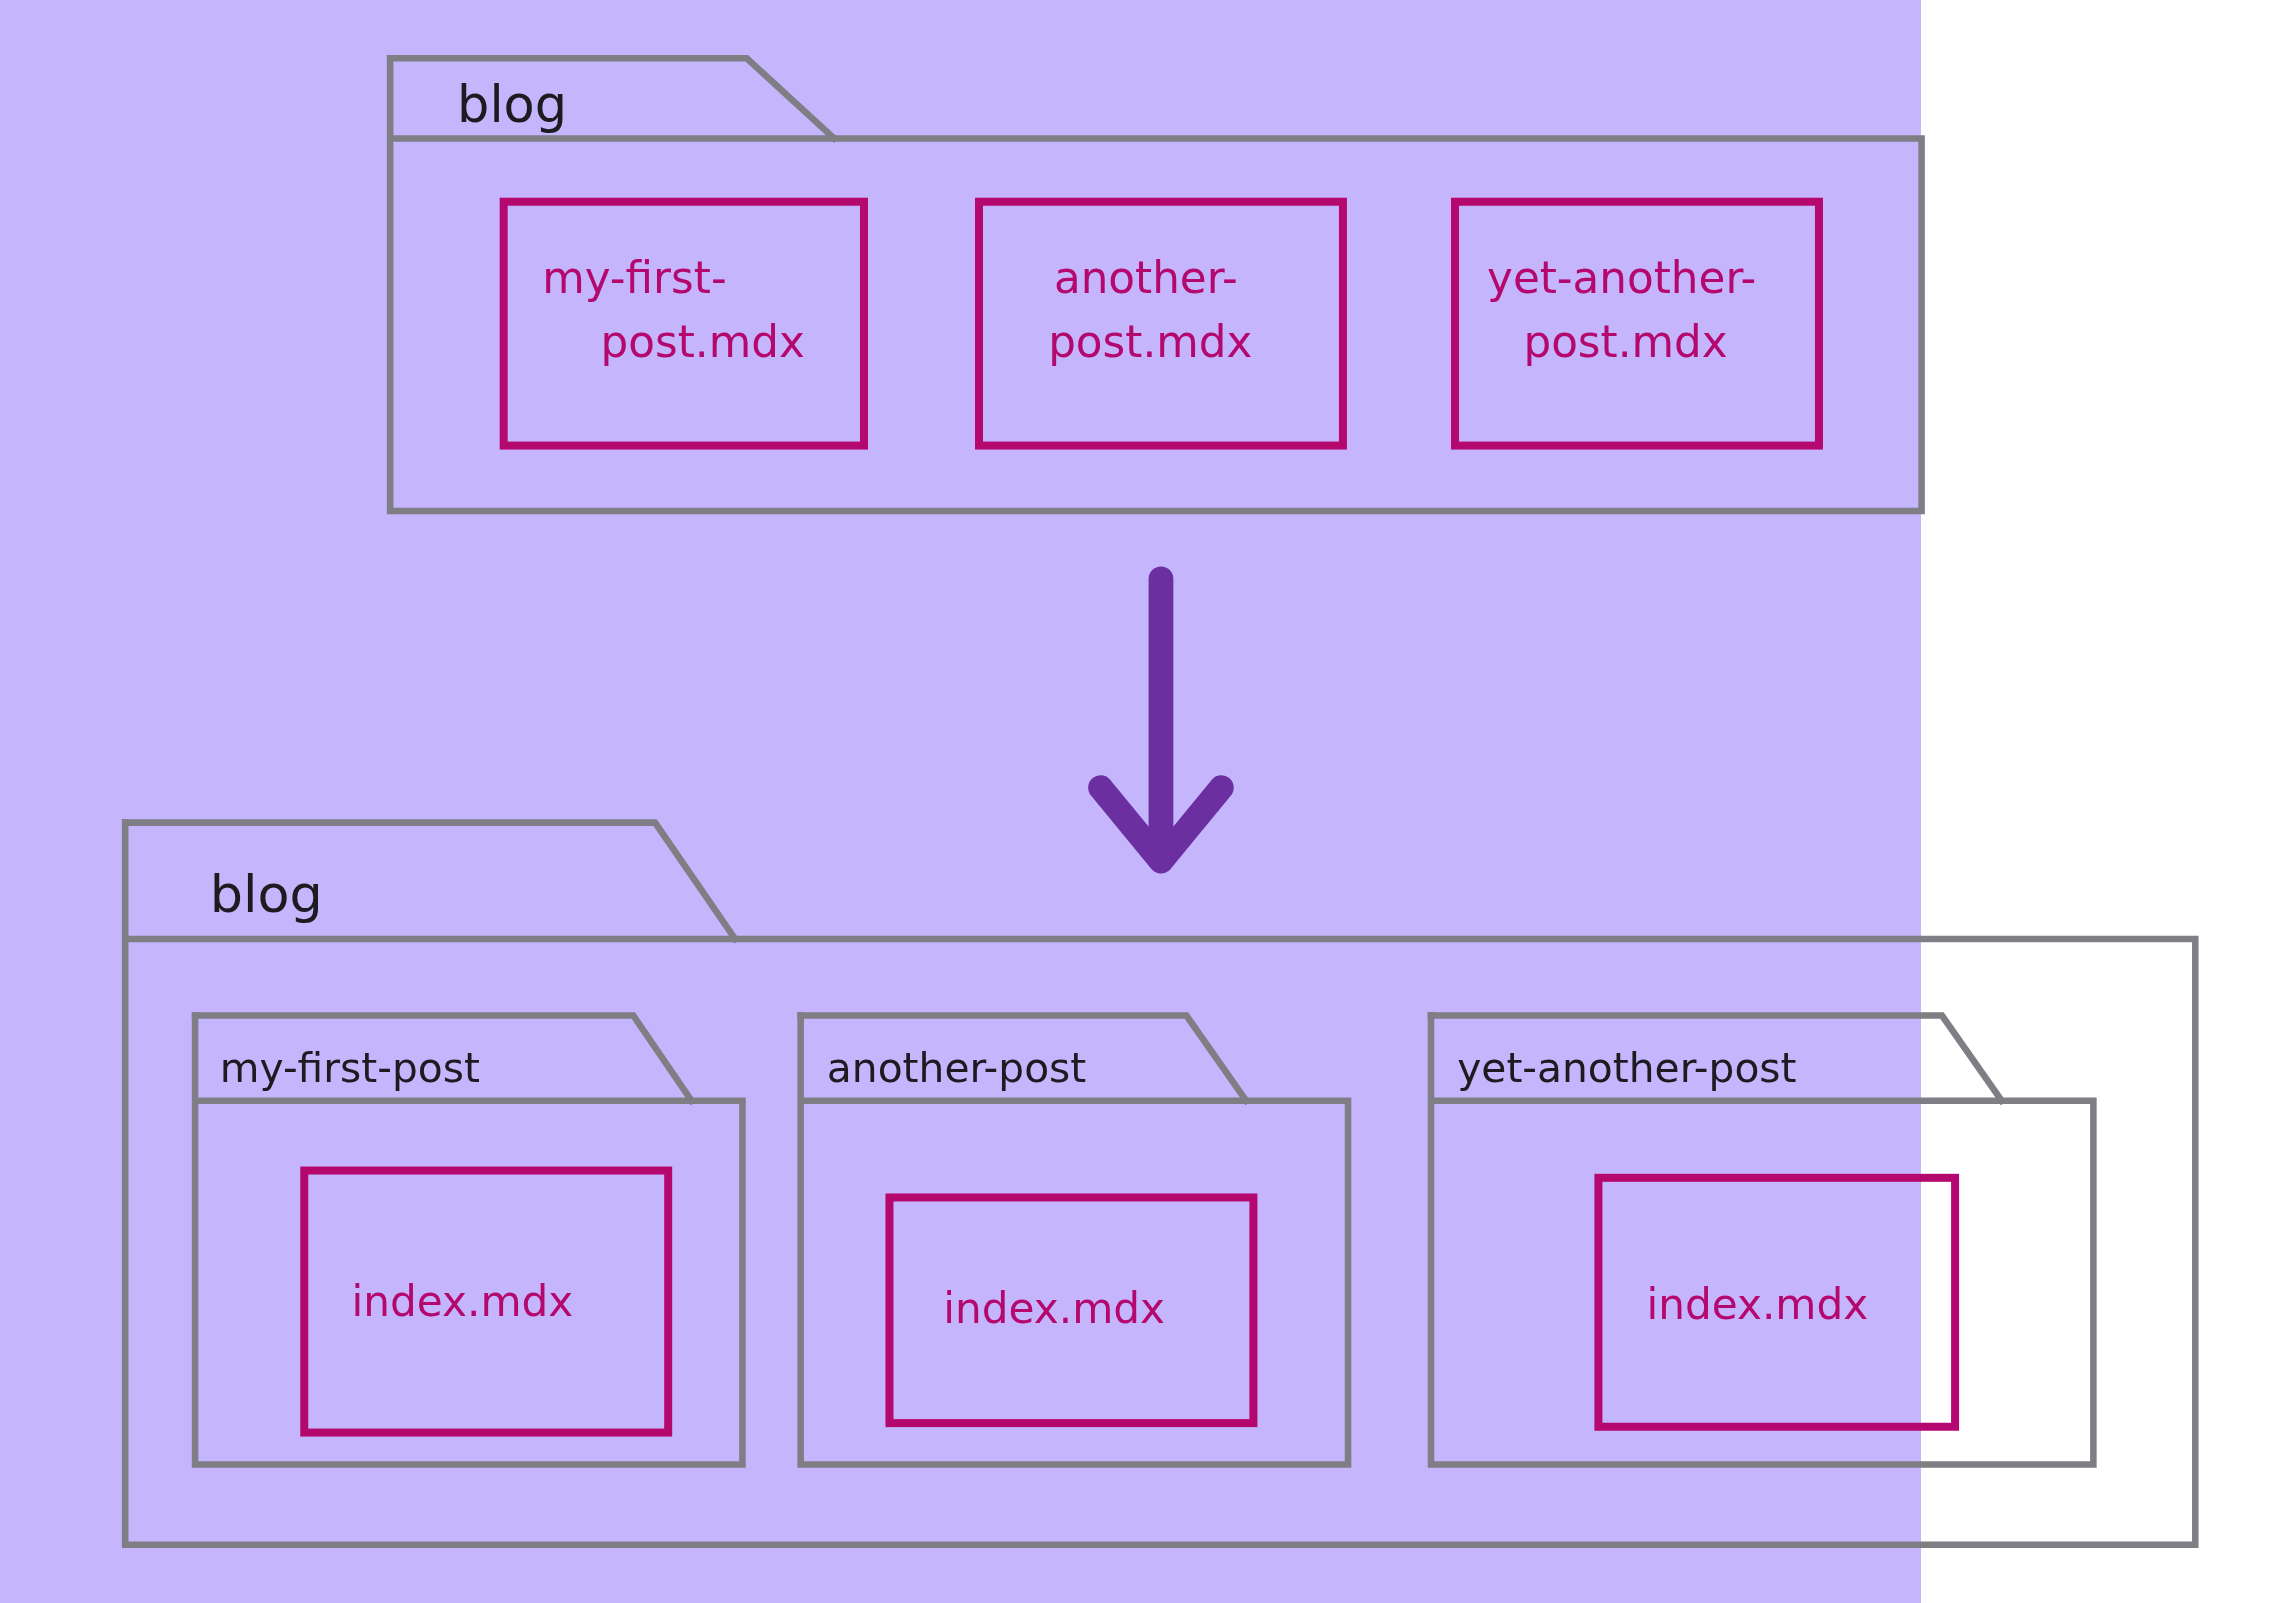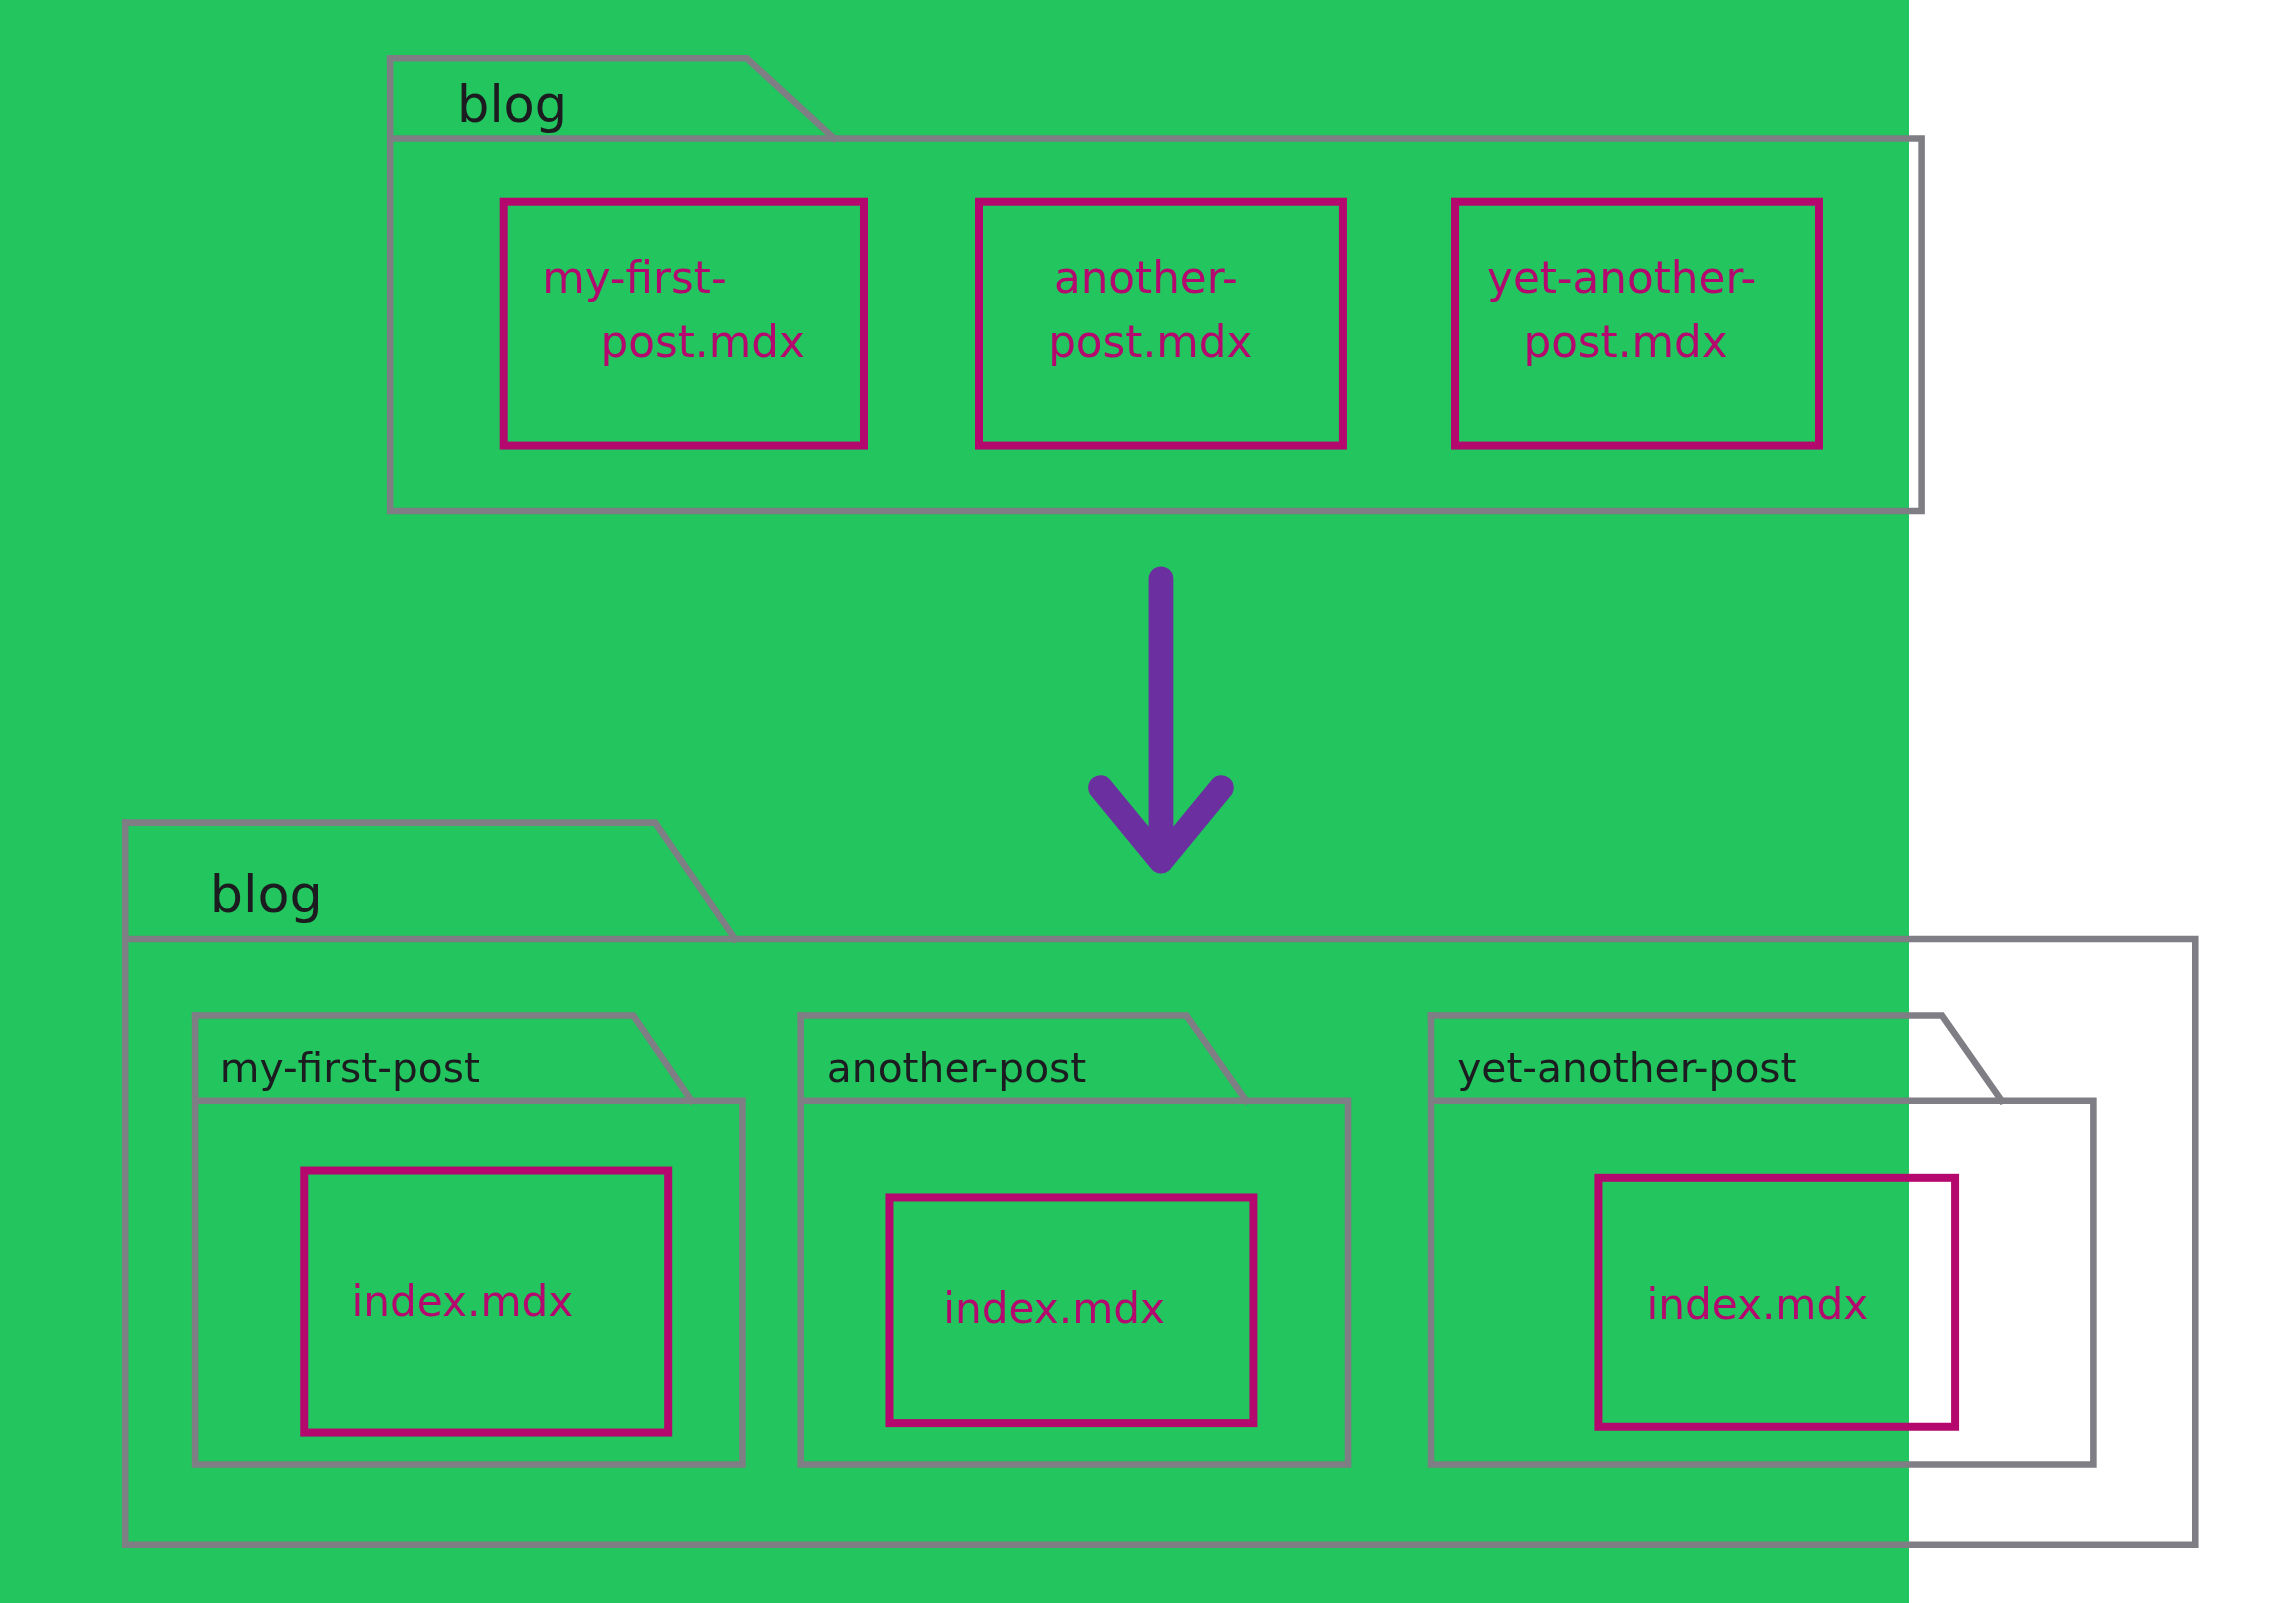--- a/index.html
+++ b/index.html
@@ -10,21 +10,22 @@
   body {
     width: 2295px;
     height: 1603px;
     font-family: "DejaVu Sans", sans-serif;
     overflow: hidden;
   }
   #stage {
     position: relative;
     width: 1909px;
     height: 1603px;
-    background: #22c55e;
+    background: #c4b5fd;
+    padding-left: 12px;
   }
   svg.layer {
     position: absolute;
     top: 0;
     left: 0;
     width: 2295px;
     height: 1603px;
     overflow: visible;
   }
   .folder-stroke {

